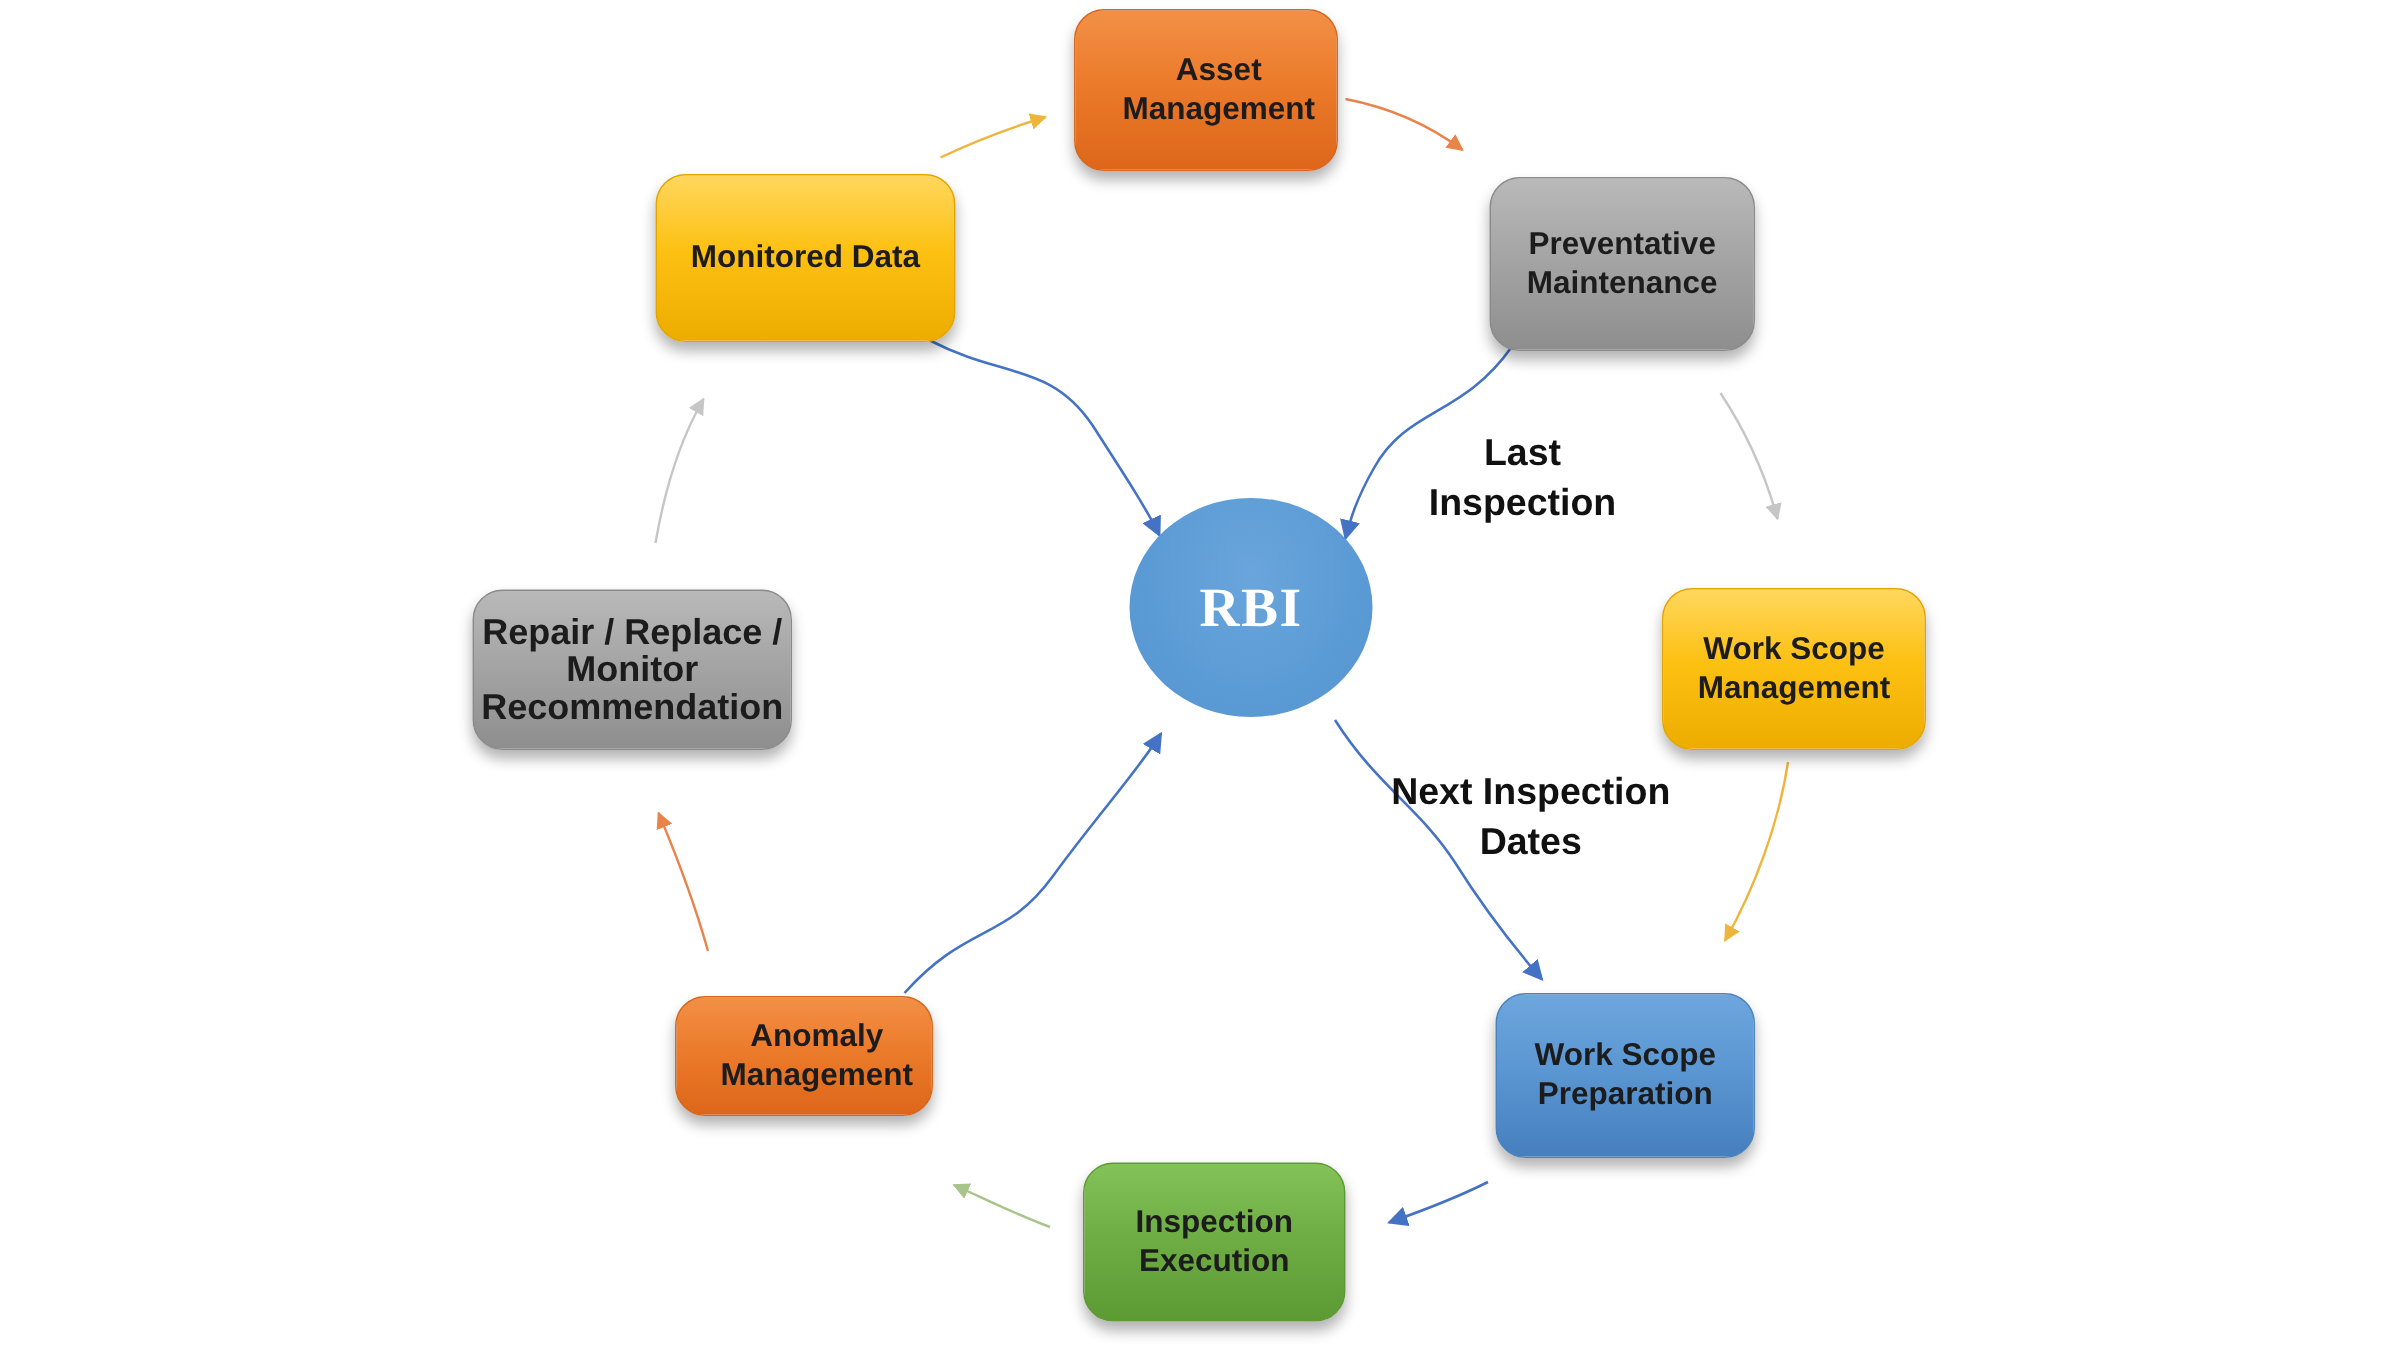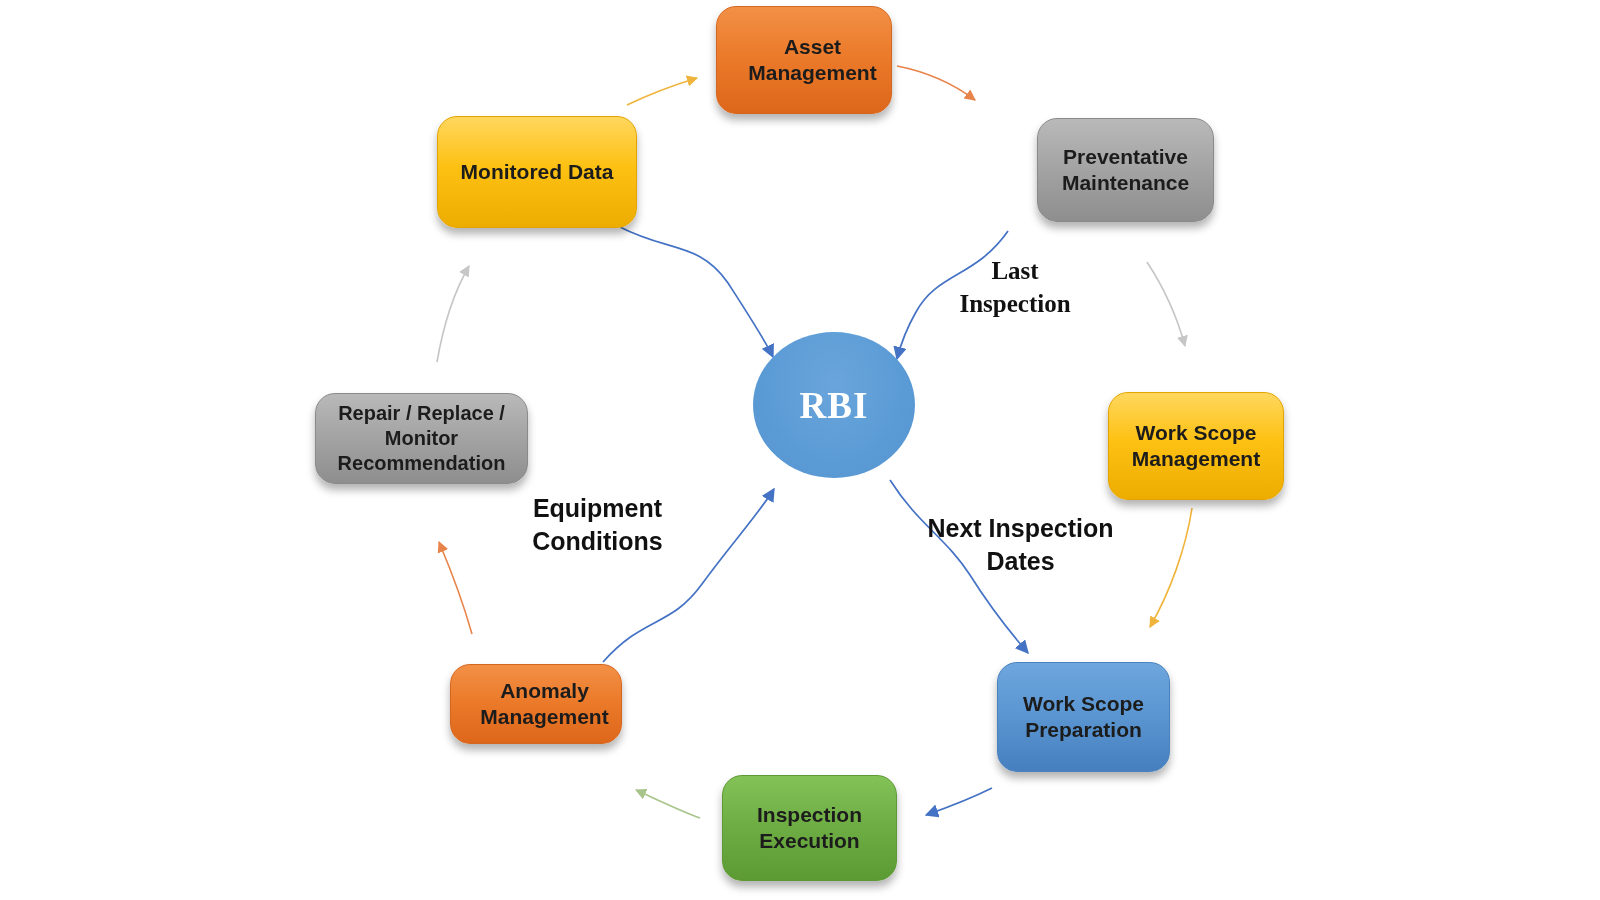--- a/index.html
+++ b/index.html
@@ -27,30 +27,30 @@
     color:#ffffff; font-family:"Liberation Serif", serif; font-weight:bold;
     font-size:37px; letter-spacing:1px;
     display:flex; align-items:center; justify-content:center;
   }
   .edge-label {
     position:absolute; font-weight:bold; font-size:25px; line-height:33px;
     color:#111111; text-align:center; white-space:pre-line;
   }
   
   #n-asset      { left:716px; top:6px;   width:176px; height:108px; }
-  #n-prev       { left:993px; top:118px; width:177px; height:104px;margin-left:44px; }
+  #n-prev       { left:993px; top:118px; width:177px; height:116px; }
   #n-wsm        { left:1108px;top:392px; width:176px; height:108px; }
   #n-wsp        { left:997px; top:662px; width:173px; height:110px; }
   #n-inspection { left:722px; top:775px; width:175px; height:106px; }
   #n-anomaly    { left:450px; top:664px; width:172px; height:80px; }
-  #n-repair     { left:315px; top:393px; width:213px; height:91px; font-size:20px; line-height:25px; }
+  #n-repair     { left:315px; top:393px; width:213px; height:107px; font-size:24px; line-height:25px; }
   #n-monitored  { left:437px; top:116px; width:200px; height:112px;text-align:right; }
   
   #l-remaining { left:460px; top:254px; width:260px; }
-  #l-last      { left:915px; top:254px; width:200px;font-family:Liberation Serif, serif; }
+  #l-last      { left:915px; top:286px; width:200px; }
   #l-next      { left:898px; top:512px; width:245px; }
   #l-equipment { left:495px; top:492px; width:205px; }
 </style>
 </head>
 <body>
 
 <div id="stage">
 
   <svg id="edges" viewBox="0 0 1600 900" xmlns="http://www.w3.org/2000/svg">
     <defs>
@@ -102,16 +102,14 @@
 Monitor
 Recommendation</div>
   <div id="n-monitored" class="node yellow">Monitored Data</div>
 
   <div class="rbi">RBI</div>
 
   <div id="l-last" class="edge-label">Last
 Inspection</div>
   <div id="l-next" class="edge-label">Next Inspection
 Dates</div>
-  <div id="l-equipment" class="edge-label">Equipment
-Conditions</div>
 
 </div>
 
 </body></html>

